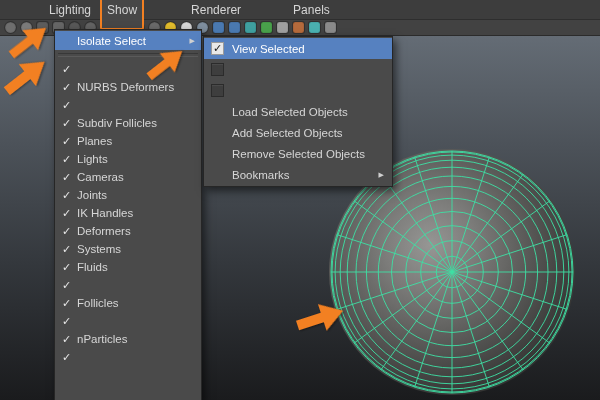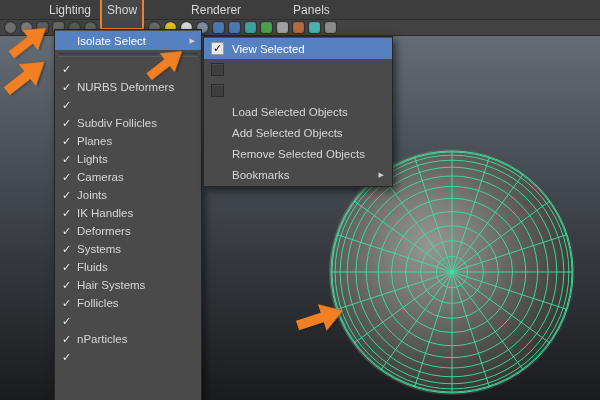--- a/index.html
+++ b/index.html
@@ -214,21 +214,20 @@
     <div class="menu-row">
       <span class="chk">✓</span>
       <span class="lab">Systems</span>
     </div>
     <div class="menu-row">
       <span class="chk">✓</span>
       <span class="lab">Fluids</span>
     </div>
     <div class="menu-row">
       <span class="chk">✓</span>
-      <span class="lab">Hair Systems</span>
     </div>
     <div class="menu-row">
       <span class="chk">✓</span>
       <span class="lab">Follicles</span>
     </div>
     <div class="menu-row">
       <span class="chk">✓</span>
     </div>
     <div class="menu-row">
       <span class="chk">✓</span>

